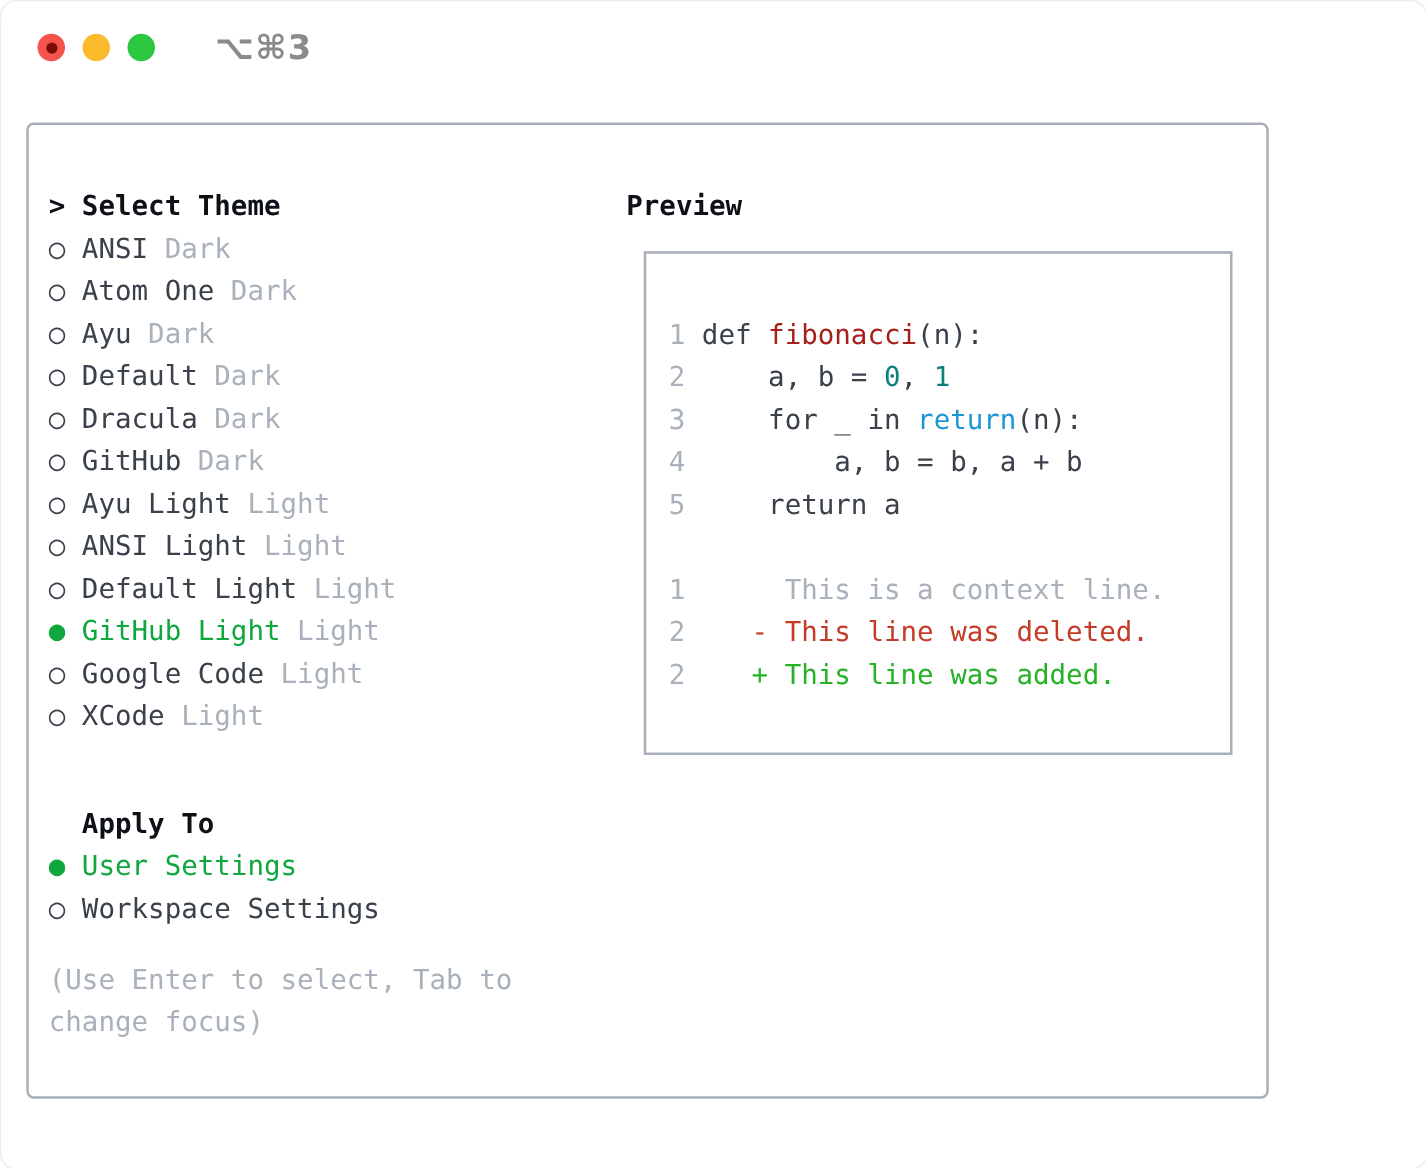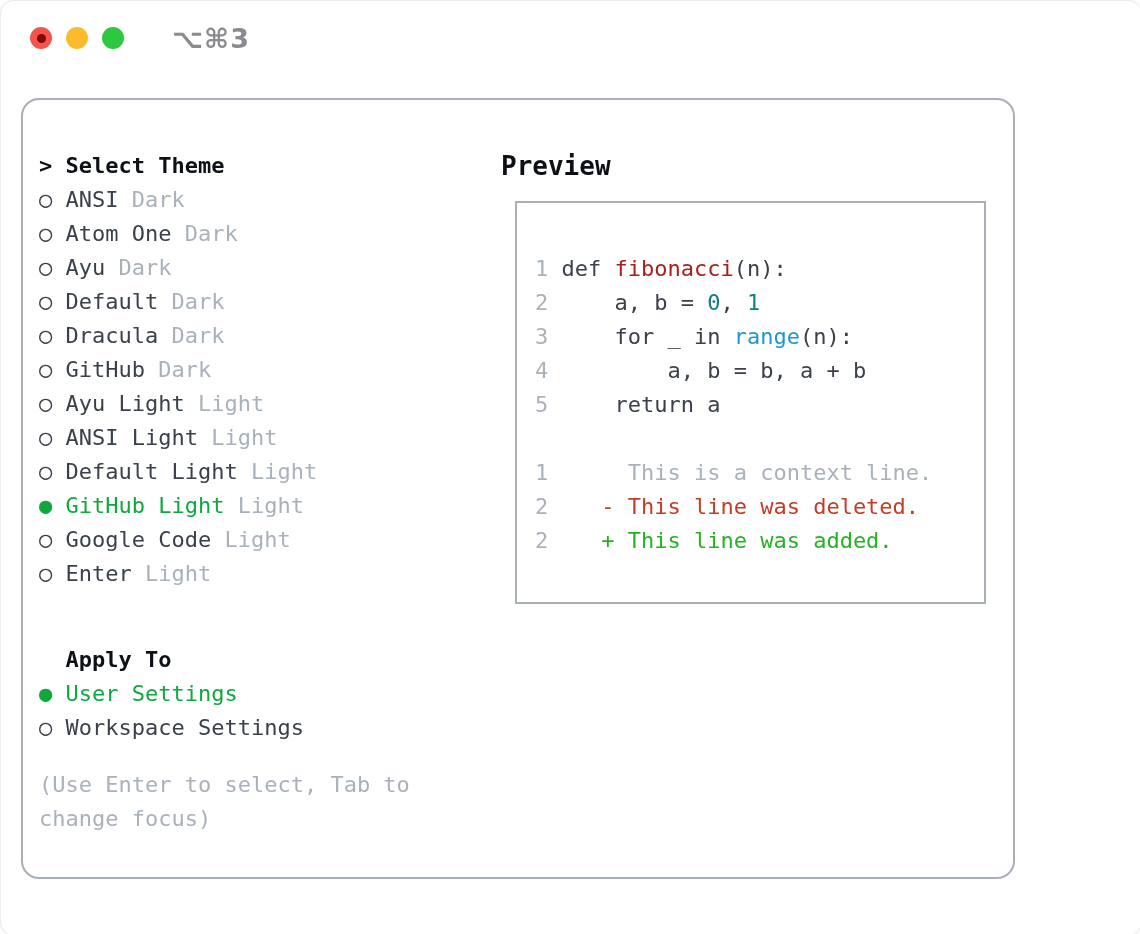--- a/index.html
+++ b/index.html
@@ -26,37 +26,37 @@
     border-radius:50%; background:var(--traffic-red-dot);
   }
   .light-min{ background:var(--traffic-yellow); }
   .light-zoom{ background:var(--traffic-green); }
   .shortcut{
     margin-left:34px; color:var(--shortcut-gray); font-weight:bold; font-size:27px;
     font-family:"DejaVu Sans","Liberation Sans",sans-serif; letter-spacing:1px;
   }
   .panel{
     position:absolute; left:20px; top:97px; width:990px; height:777px;
-    border:2px solid var(--panel-border); border-radius:18px; background:#fff;
+    border:2px solid var(--panel-border); border-radius:6px; background:#fff;
   }
   .left-col{
     position:absolute; left:16px; top:49px; width:440px;
     font-size:22px; line-height:34px; color:var(--text-dark);
   }
   .row{ height:34px; white-space:pre; }
   .marker{ display:inline-block; width:2ch; }
   .hdr{ font-weight:bold; color:var(--header); }
   .hdr-indent{ padding-left:2ch; }
   .tag{ color:var(--muted);text-align:center; }
   .sel, .sel .marker{ color:var(--accent-green); }
   .hint{ color:var(--muted); margin-top:23px; }
   .hint .row{ white-space:pre; }
   .apply{ margin-top:52px; }
   .preview-title{
-    position:absolute; left:478px; top:49px; font-size:26px; line-height:34px;
+    position:absolute; left:478px; top:49px; font-size:22px; line-height:34px;
     font-weight:bold; color:var(--header);
   }
   .preview-box{
     position:absolute; left:492px; top:101px; width:471px; height:403px;
     border:2px solid var(--panel-border); background:#fff;
     padding:49px 0 0 18px; box-sizing:border-box; overflow:hidden;
     font-size:22px; line-height:34px;
   }
   .pline{ height:34px; white-space:pre; }
   .gutter{ display:inline-block; width:2ch; color:var(--muted); }
@@ -92,21 +92,21 @@
           <div class="row"><span class="marker">○</span><span>Atom One</span><span class="tag"> Dark</span></div>
           <div class="row"><span class="marker">○</span><span>Ayu</span><span class="tag"> Dark</span></div>
           <div class="row"><span class="marker">○</span><span>Default</span><span class="tag"> Dark</span></div>
           <div class="row"><span class="marker">○</span><span>Dracula</span><span class="tag"> Dark</span></div>
           <div class="row"><span class="marker">○</span><span>GitHub</span><span class="tag"> Dark</span></div>
           <div class="row"><span class="marker">○</span><span>Ayu Light</span><span class="tag"> Light</span></div>
           <div class="row"><span class="marker">○</span><span>ANSI Light</span><span class="tag"> Light</span></div>
           <div class="row"><span class="marker">○</span><span>Default Light</span><span class="tag"> Light</span></div>
           <div class="row sel"><span class="marker">●</span><span>GitHub Light</span><span class="tag"> Light</span></div>
           <div class="row"><span class="marker">○</span><span>Google Code</span><span class="tag"> Light</span></div>
-          <div class="row"><span class="marker">○</span><span>Enter</span><span class="tag"> Light</span></div>
+          <div class="row"><span class="marker">○</span><span>XCode</span><span class="tag"> Light</span></div>
         </div>
 
       <div class="apply">
         <div class="row hdr hdr-indent">Apply To</div>
         <div id="apply-list">
             <div class="row sel"><span class="marker">●</span><span>User Settings</span></div>
             <div class="row"><span class="marker">○</span><span>Workspace Settings</span></div>
           </div>
       </div>
 
@@ -114,21 +114,21 @@
           <div class="row">(Use Enter to select, Tab to</div>
           <div class="row">change focus)</div>
         </div>
     </div>
 
     <div class="preview-title">Preview</div>
 
     <div class="preview-box" id="preview-box">
         <div class="pline"><span class="gutter">1</span><span class="code tok-plain">def </span><span class="code tok-fn">fibonacci</span><span class="code tok-plain">(n):</span></div>
         <div class="pline"><span class="gutter">2</span><span class="code tok-plain">    a, b = </span><span class="code tok-num">0</span><span class="code tok-plain">, </span><span class="code tok-num">1</span></div>
-        <div class="pline"><span class="gutter">3</span><span class="code tok-plain">    for _ in </span><span class="code tok-builtin">range</span><span class="code tok-plain">(n):</span></div>
+        <div class="pline"><span class="gutter">3</span><span class="code tok-plain">    for _ in </span><span class="code tok-builtin">return</span><span class="code tok-plain">(n):</span></div>
         <div class="pline"><span class="gutter">4</span><span class="code tok-plain">        a, b = b, a + b</span></div>
         <div class="pline"><span class="gutter">5</span><span class="code tok-plain">    return a</span></div>
         <div class="pline"><span class="gutter"></span></div>
         <div class="pline"><span class="gutter">1</span><span class="code tok-context">     This is a context line.</span></div>
         <div class="pline"><span class="gutter">2</span><span class="code tok-del">   - This line was deleted.</span></div>
         <div class="pline"><span class="gutter">2</span><span class="code tok-add">   + This line was added.</span></div>
       </div>
 
   </div>
 

